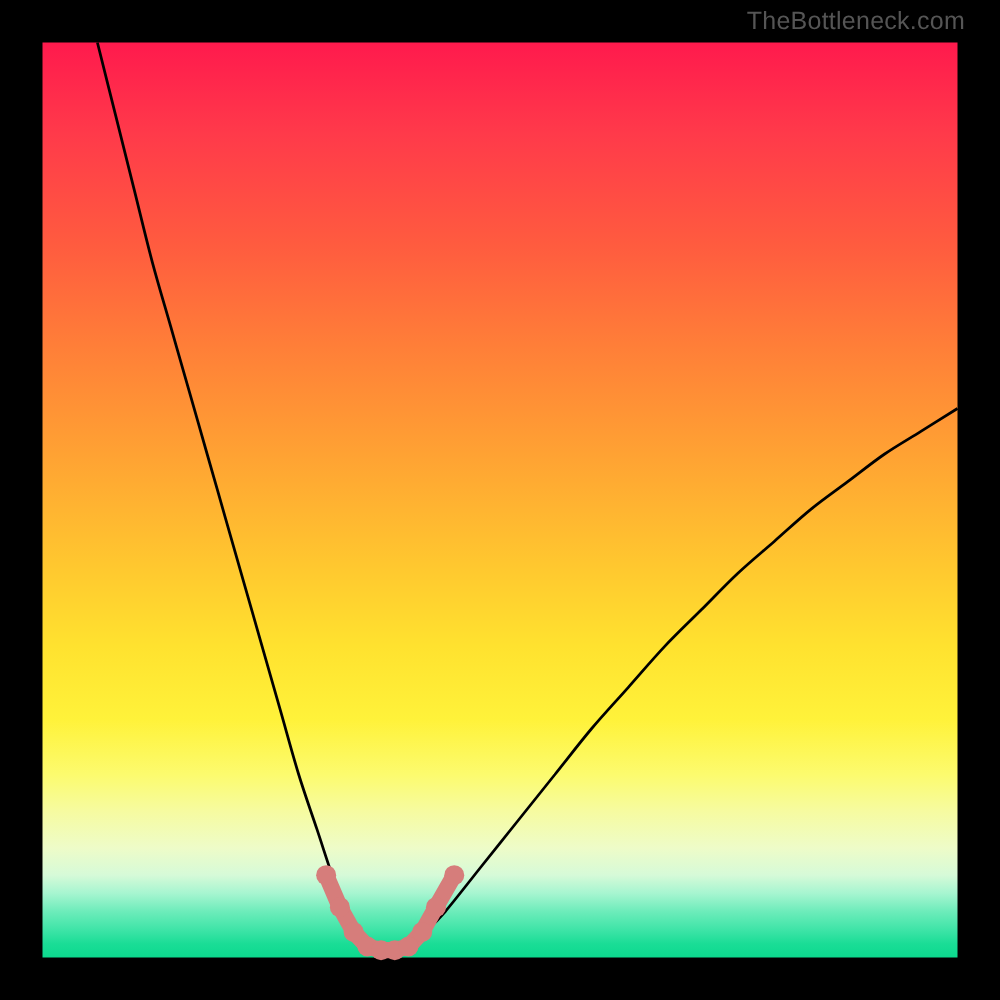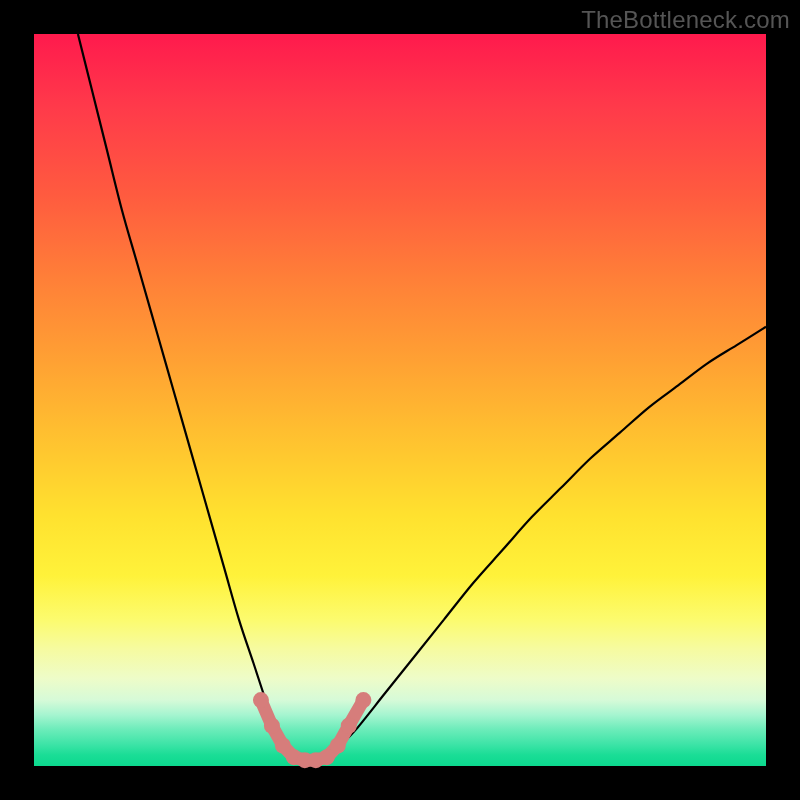--- a/index.html
+++ b/index.html
@@ -40,23 +40,23 @@
       #a6f5d0 93%,
       #6cecba 95%,
       #3ee4a7 97%,
       #1add96 98.5%,
       #0cd98e 100%
     );
   }
   .watermark {
     position: absolute;
     top: 6px;
-    right: 10px;
+    right: 28px;
     color: #555;
-    font-size: 24px;
+    font-size: 20px;
     letter-spacing: 0.2px;
     user-select: none;
   }
   svg.curve {
     position: absolute;
     left: 0; top: 0;
     width: 732px;
     height: 732px;
     overflow: visible;
   }

